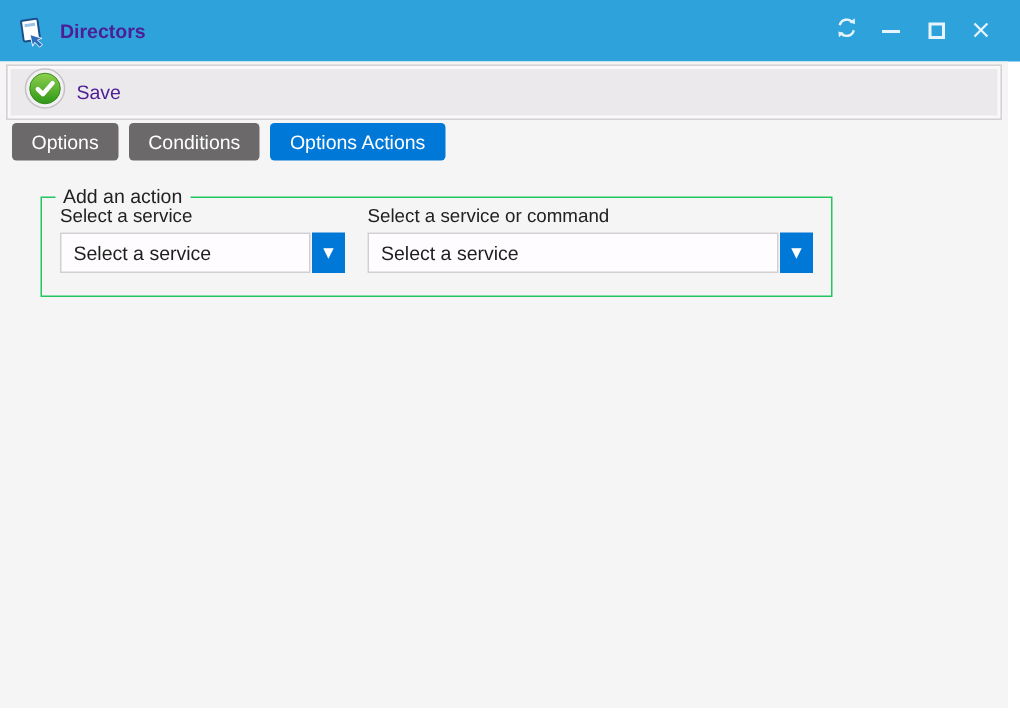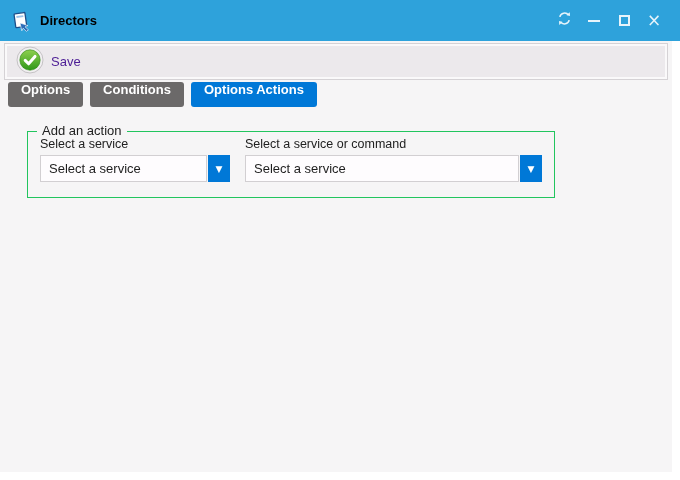--- a/index.html
+++ b/index.html
@@ -5,21 +5,21 @@
   * { margin:0; padding:0; box-sizing:border-box; }
   html,body { width:680px; height:480px; background:#ffffff; overflow:hidden;
     font-family:"Liberation Sans","DejaVu Sans",sans-serif; }
   .window { position:absolute; left:0; top:0; width:680px; height:480px; }
 
   
   .titlebar { position:absolute; left:0; top:0; width:680px; height:41px;
     background:#2EA2DB; display:flex; align-items:center; }
   .titlebar-icon { margin-left:10px; width:22px; height:22px; display:flex;
     align-items:center; justify-content:center; }
-  .window-title { margin-left:8px; color:#000000; font-size:13px; font-weight:bold; }
+  .window-title { margin-left:8px; color:#4c1d95; font-size:13px; font-weight:bold; }
   .controls { position:absolute; right:11px; top:0; height:41px; display:flex; align-items:center; }
   .ctl-btn { width:30px; height:41px; display:flex; align-items:center; justify-content:center;
     cursor:pointer; color:#e7f4fb; }
   .min-glyph { width:12px; height:2px; background:#e7f4fb; }
   .max-glyph { width:11px; height:11px; border:2px solid #e7f4fb; }
   .close-glyph { font-size:17px; line-height:1; font-family:"DejaVu Sans",sans-serif; }
 
   
   .body-panel { position:absolute; left:0; top:41px; width:672px; height:431px;
     background:#F6F5F6; }
@@ -27,22 +27,22 @@
   
   .toolbar { position:absolute; left:4px; top:2px; width:664px; height:37px;
     background:#ECE9EC; border:1px solid #D5D2D5; box-shadow:inset 0 0 0 2px #FAF9FA;
     display:flex; align-items:center; }
   .save-button { display:flex; align-items:center; margin-left:9px; padding:2px 8px 2px 2px;
     cursor:pointer; }
   .save-label { margin-left:7px; color:#4c1d95; font-size:13px; }
 
   
   .tabbar { position:absolute; left:8px; top:41px; display:flex; gap:7px; }
-  .tab { height:25px; padding:0 13px; border-radius:3px; display:flex; 
-    color:#ffffff; font-size:13px; font-weight:700; cursor:pointer; background:#6B6969; }
+  .tab { height:25px; padding:0 13px; border-radius:3px; display:flex; align-items:center;
+    color:#ffffff; font-size:13px; font-weight:400; cursor:pointer; background:#6B6969; }
   .tab.active { background:#0078D7; }
 
   
   .groupbox { position:absolute; left:27px; top:90px; width:528px; height:67px;
     border:1px solid #22c55e; }
   .groupbox-title { position:absolute; top:-9px; left:9px; background:#F6F5F6;
     padding:0 5px; font-size:13px; color:#212121; }
   .fields { position:absolute; left:12px; top:5px; display:flex; gap:15px; }
   .field-label { font-size:12.5px; color:#212121; margin-bottom:4px; }
   .combo { display:flex; height:27px; cursor:pointer; }

